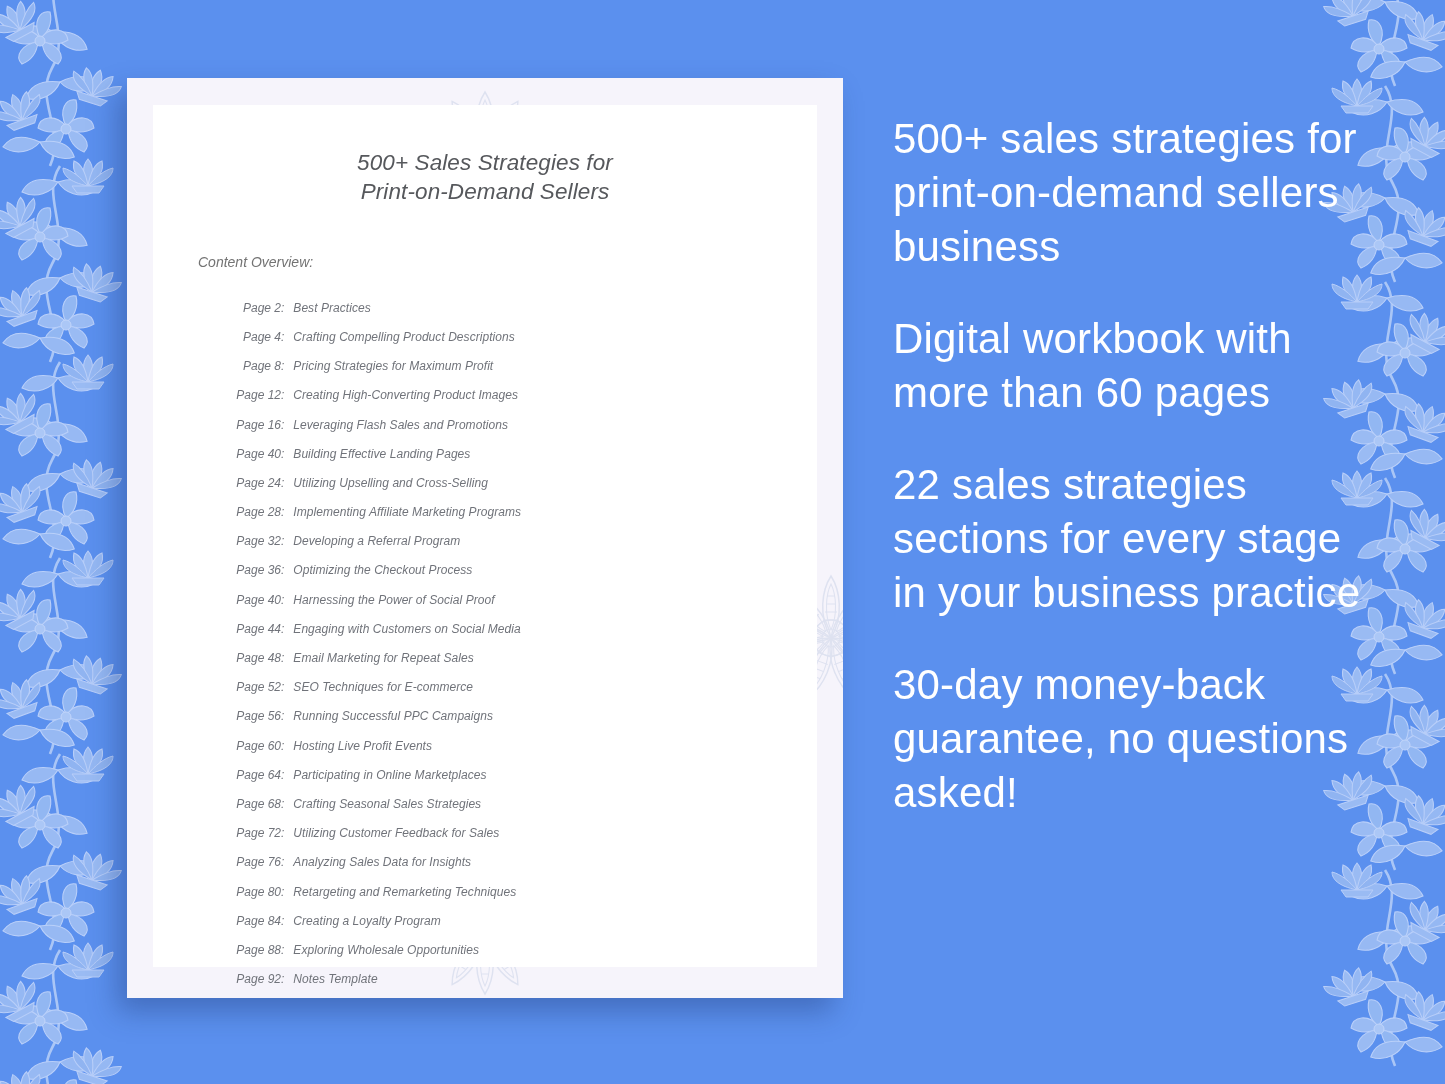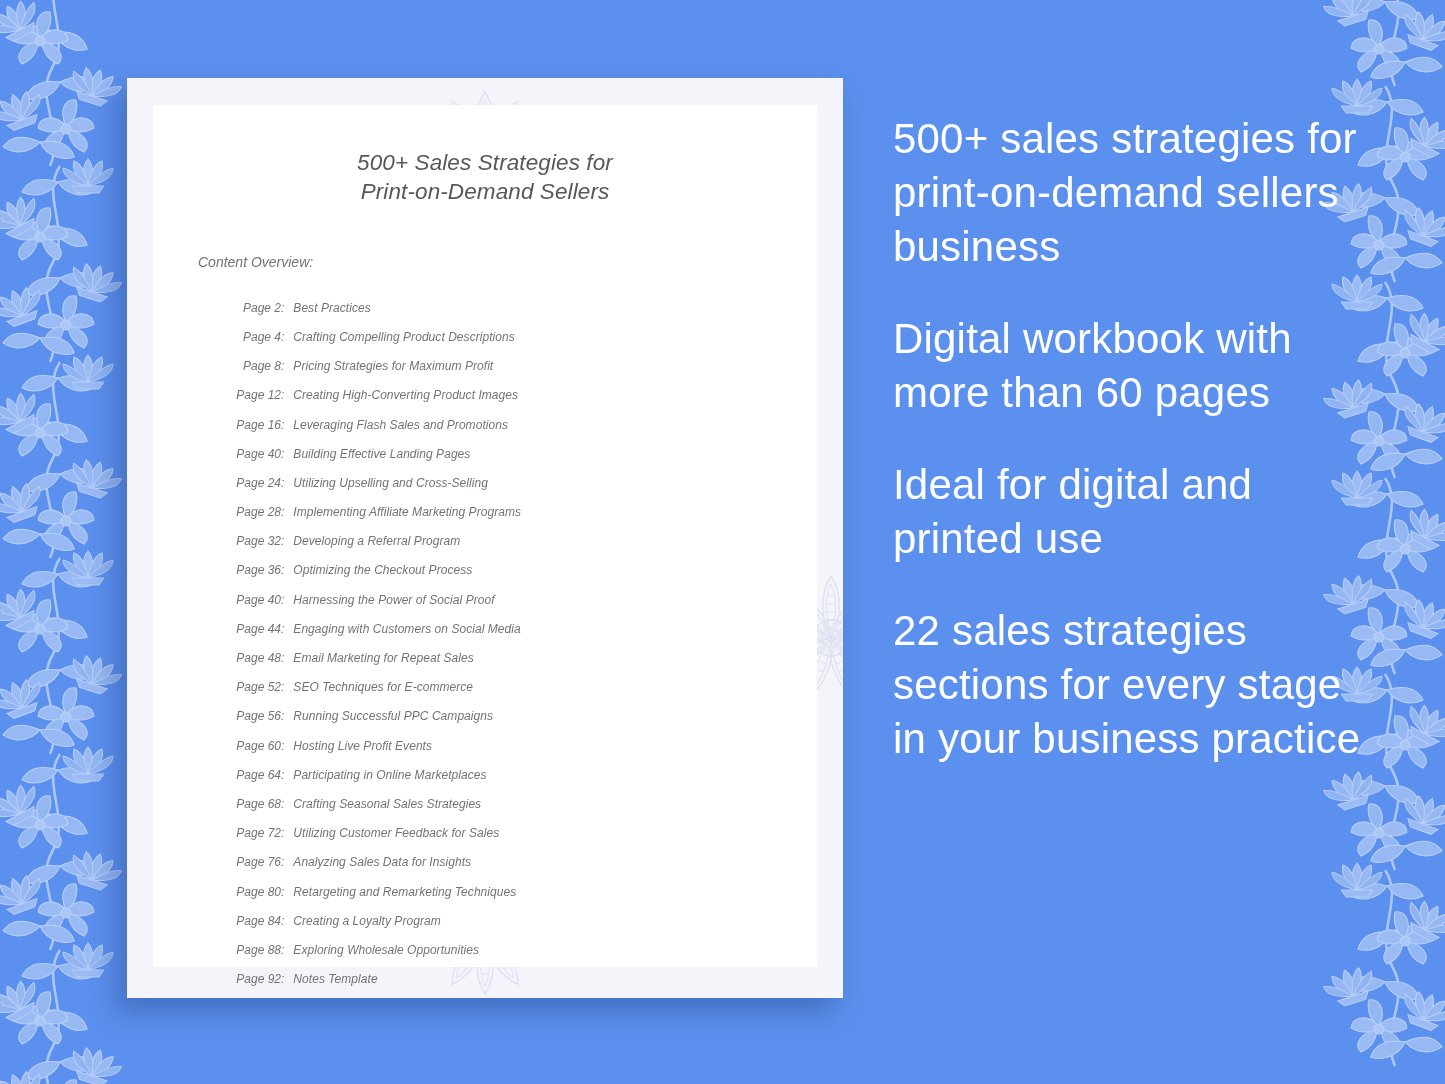--- a/index.html
+++ b/index.html
@@ -376,15 +376,15 @@
             <span class="ttl">Notes Template</span>
           </li>
         </ul>
     </div>
   </div>
 </div>
 
 <div class="promo" id="promo-col">
     <div class="promo-block">500+ sales strategies for print-on-demand sellers business</div>
     <div class="promo-block">Digital workbook with more than 60 pages</div>
-    <div class="promo-block">Ideal for digital and printed use</div>
     <div class="promo-block">22 sales strategies sections for every stage in your business practice</div>
+    <div class="promo-block">30-day money-back guarantee, no questions asked!</div>
   </div>
 
 </body></html>

